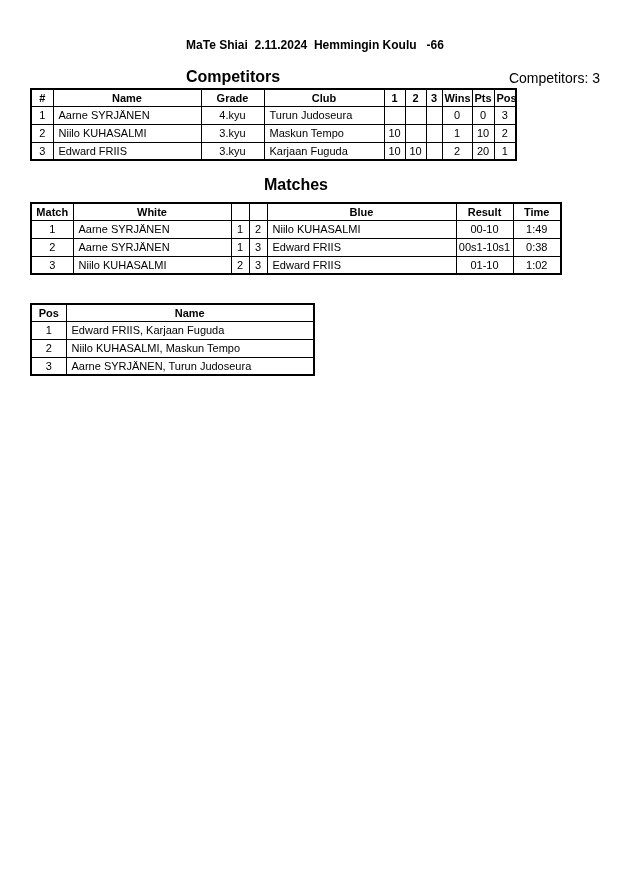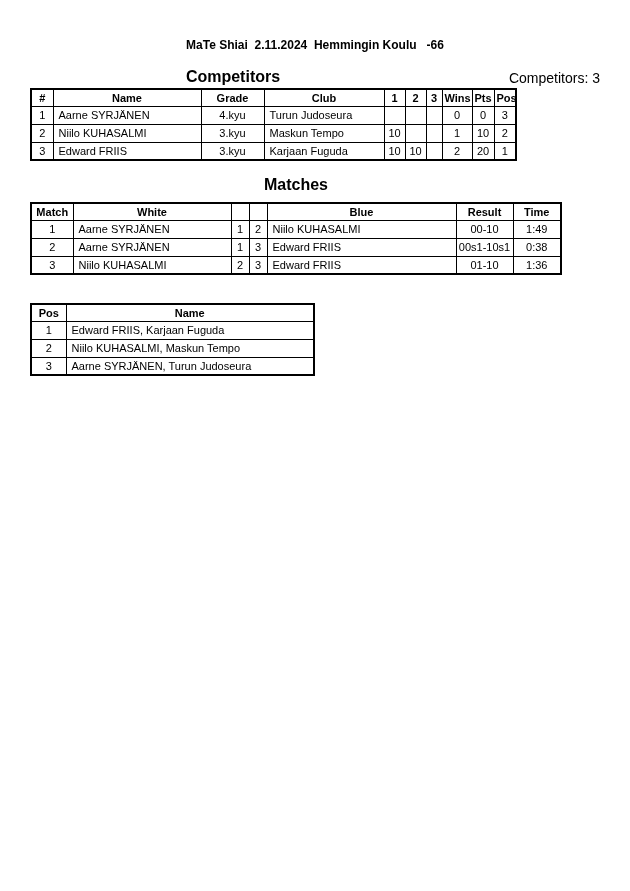--- a/index.html
+++ b/index.html
@@ -183,21 +183,21 @@
         <td>00s1-10s1</td>
         <td>0:38</td>
       </tr>
       <tr>
         <td>3</td>
         <td class="left">Niilo KUHASALMI</td>
         <td>2</td>
         <td>3</td>
         <td class="left">Edward FRIIS</td>
         <td>01-10</td>
-        <td>1:36</td>
+        <td>1:02</td>
       </tr>
     </tbody>
   </table>
 
 
   <table style="top:303px; left:30px; width:285px;">
     <colgroup>
       <col style="width:35px">
         <col style="width:248px">
     </colgroup>

